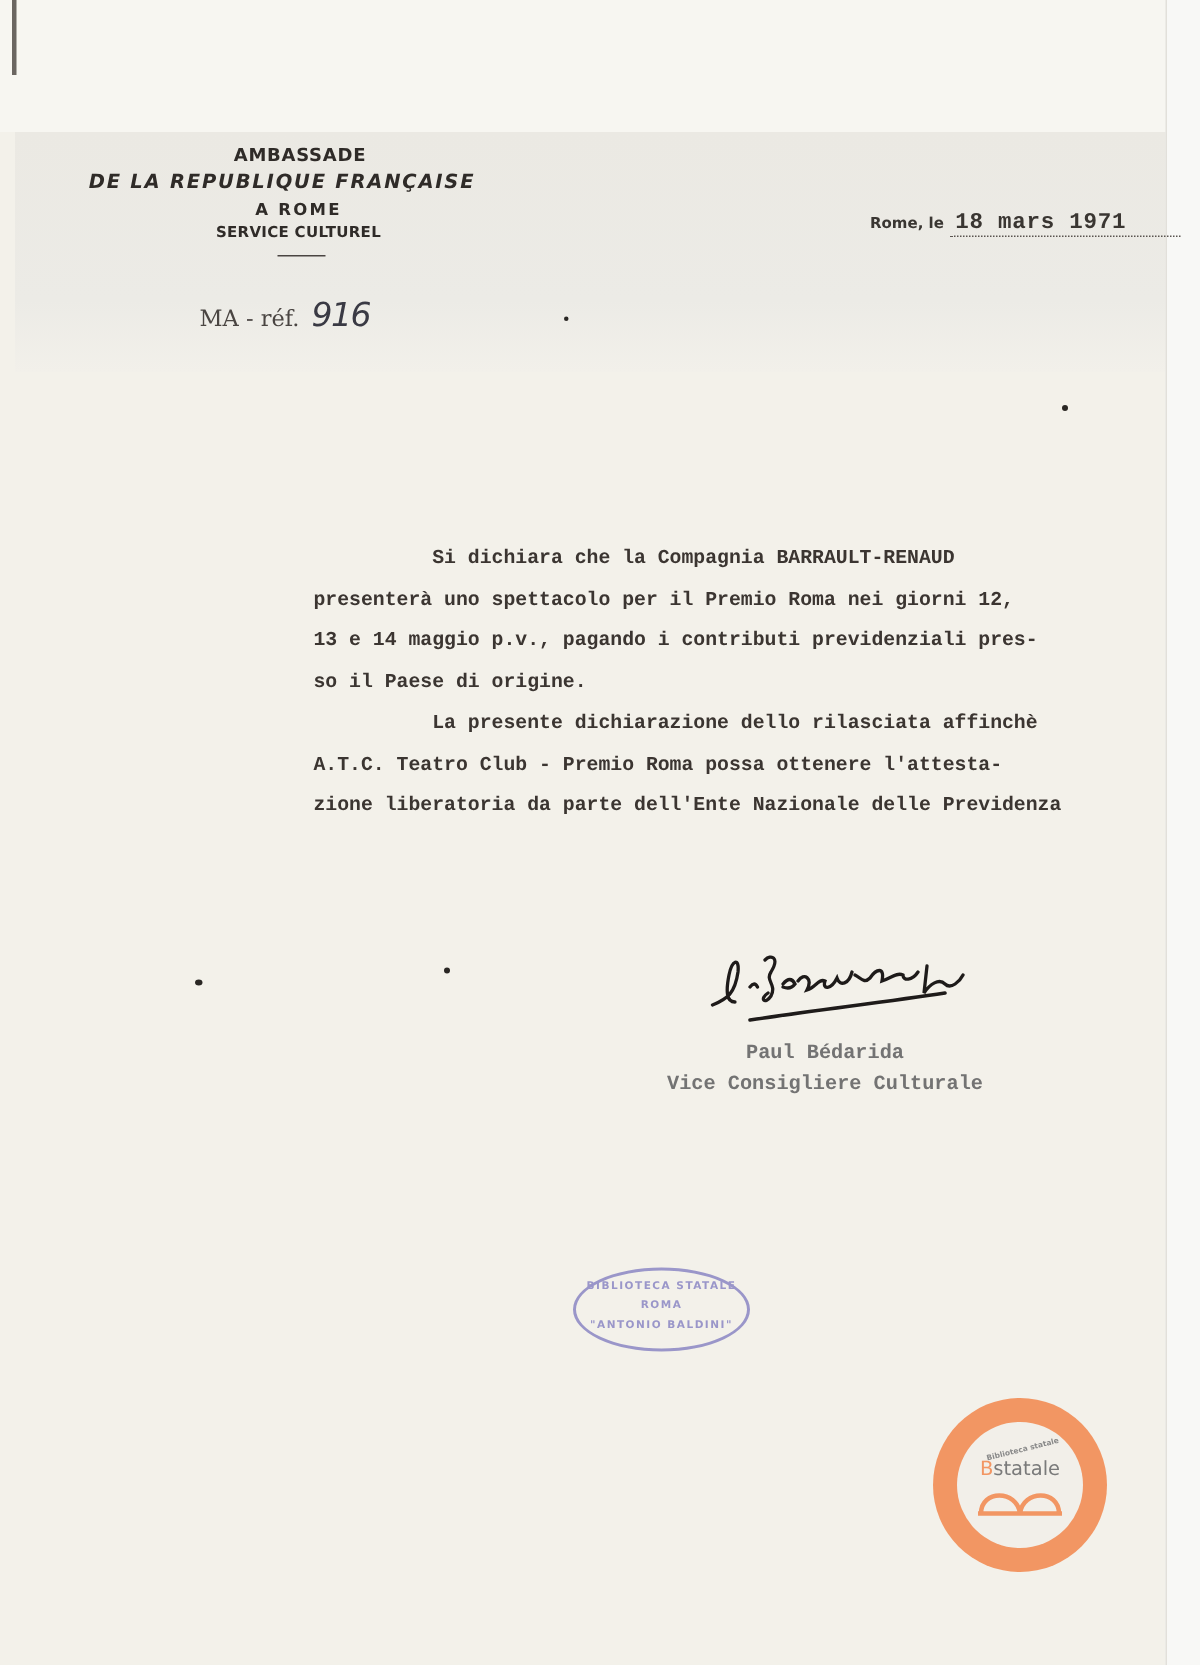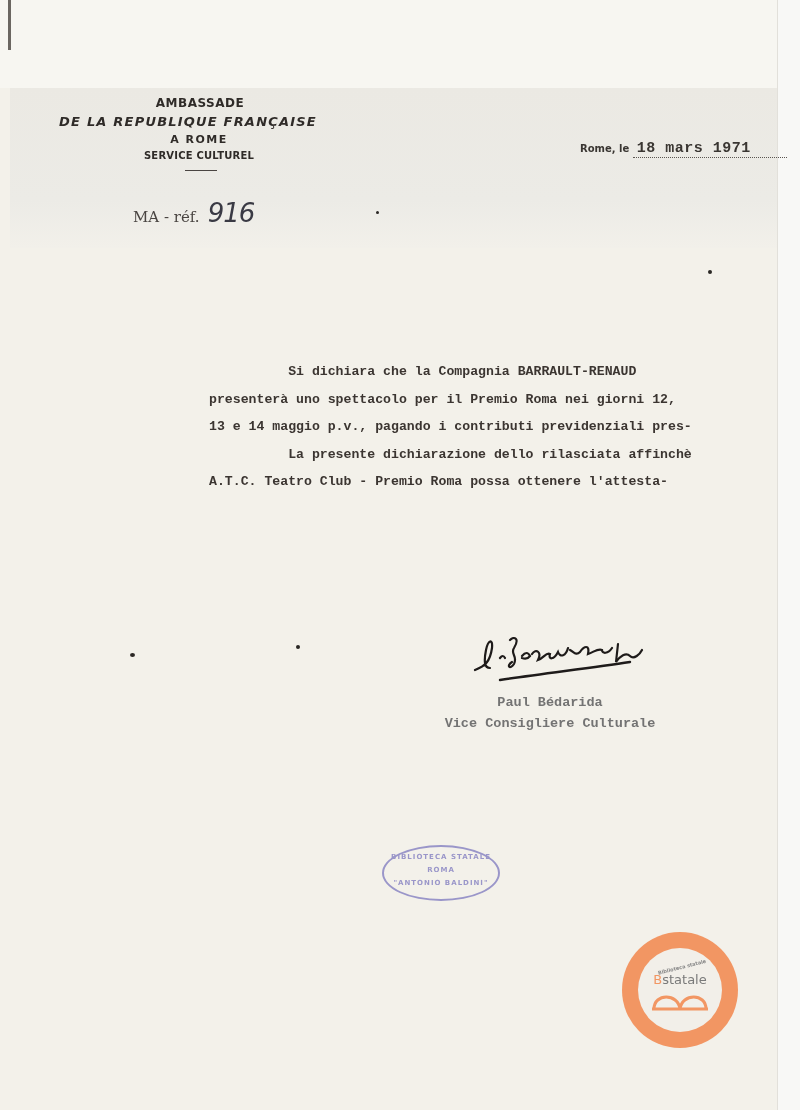--- a/index.html
+++ b/index.html
@@ -17,21 +17,21 @@
 
   .letterhead { position:absolute; left:58px; top:96px; width:260px; text-align:center;
     font-family:"DejaVu Sans", sans-serif; font-weight:bold; color:#2f2b28; }
   .lh-1 { font-size:12px; letter-spacing:0.5px; margin-left:24px; }
   .lh-2 { font-size:13px; letter-spacing:1.2px; margin-top:4px;font-style:italic; }
   .lh-3 { font-size:11px; letter-spacing:1.5px; margin-top:4px; margin-left:22px; }
   .lh-4 { font-size:10px; letter-spacing:0.2px; margin-top:4px; margin-left:22px; }
   .lh-rule { width:32px; height:1px; background:#4a4542; margin:9px 0 0 127px; }
 
   .ref { position:absolute; left:133px; top:198px; font-size:15px; color:#4a4542; }
-  .ref-num { font-family:"DejaVu Sans", sans-serif; font-style:italic; font-size:26px; color:#3a3a44; margin-left:8px; letter-spacing:-1px; }
+  .ref-num { font-family:"DejaVu Sans", sans-serif; font-style:italic; font-size:22px; color:#3a3a44; margin-left:8px; letter-spacing:-1px; }
 
   .date { position:absolute; left:556px; top:140px; font-family:"DejaVu Sans", sans-serif; font-size:10px; font-weight:bold; color:#3a3632;padding-left:24px; }
   .date-val { font-family:"Liberation Mono", monospace; font-size:15px; font-weight:bold; letter-spacing:0.5px;
     display:inline-block; width:150px; border-bottom:1px dotted #5a5550; padding-left:4px; }
 
   .body-text { position:absolute; left:209px; top:364px; width:540px;
     font-family:"Liberation Mono", monospace; font-weight:bold; font-size:13.2px; color:#3b3531; }
   .line { height:27.5px; white-space:pre; }
 
   .signature { position:absolute; left:470px; top:628px; }
@@ -73,22 +73,24 @@
 
 <div class="date">
   <span>Rome, le</span>
   <span class="date-val">18 mars 1971</span>
 </div>
 
 <div class="body-text">
   <div class="line">          Si dichiara che la Compagnia BARRAULT-RENAUD</div>
   <div class="line">presenterà uno spettacolo per il Premio Roma nei giorni 12,</div>
   <div class="line">13 e 14 maggio p.v., pagando i contributi previdenziali pres-</div>
+  <div class="line">so il Paese di origine.</div>
   <div class="line">          La presente dichiarazione dello rilasciata affinchè</div>
   <div class="line">A.T.C. Teatro Club - Premio Roma possa ottenere l'attesta-</div>
+  <div class="line">zione liberatoria da parte dell'Ente Nazionale delle Previdenza</div>
 </div>
 
 <div class="signature">
   <svg width="180" height="60" viewBox="0 0 180 60">
     <path d="M5 42 C 15 38, 20 34, 22 20 C 23 10, 18 12, 16 22 C 14 32, 14 40, 20 40 M30 30 q3 -4 5 0 M40 12 C 44 8, 50 10, 44 20 C 40 26, 48 28, 44 36 C 40 42, 36 38, 42 34 M52 28 q5 -6 8 0 q-3 4 -8 2 M62 26 c 4 -6 10 -2 6 6 c 6 -2 8 -8 12 -6 c -2 6 4 6 8 -2 c 2 6 8 4 10 -4 M100 22 c 4 2 6 6 10 2 c 4 -6 10 -8 8 2 c 6 -2 10 -6 14 -4 c 0 4 6 4 10 -2 M148 16 l -2 18 c 4 -6 10 -10 14 -6 c 4 4 10 -2 12 -6" stroke="#1e1b1a" stroke-width="2.2" fill="none" stroke-linecap="round"></path>
     <path d="M30 52 C 70 46, 120 40, 160 34" stroke="#1e1b1a" stroke-width="2.4" fill="none" stroke-linecap="round"></path>
   </svg>
 </div>
 
 <div class="signer">

